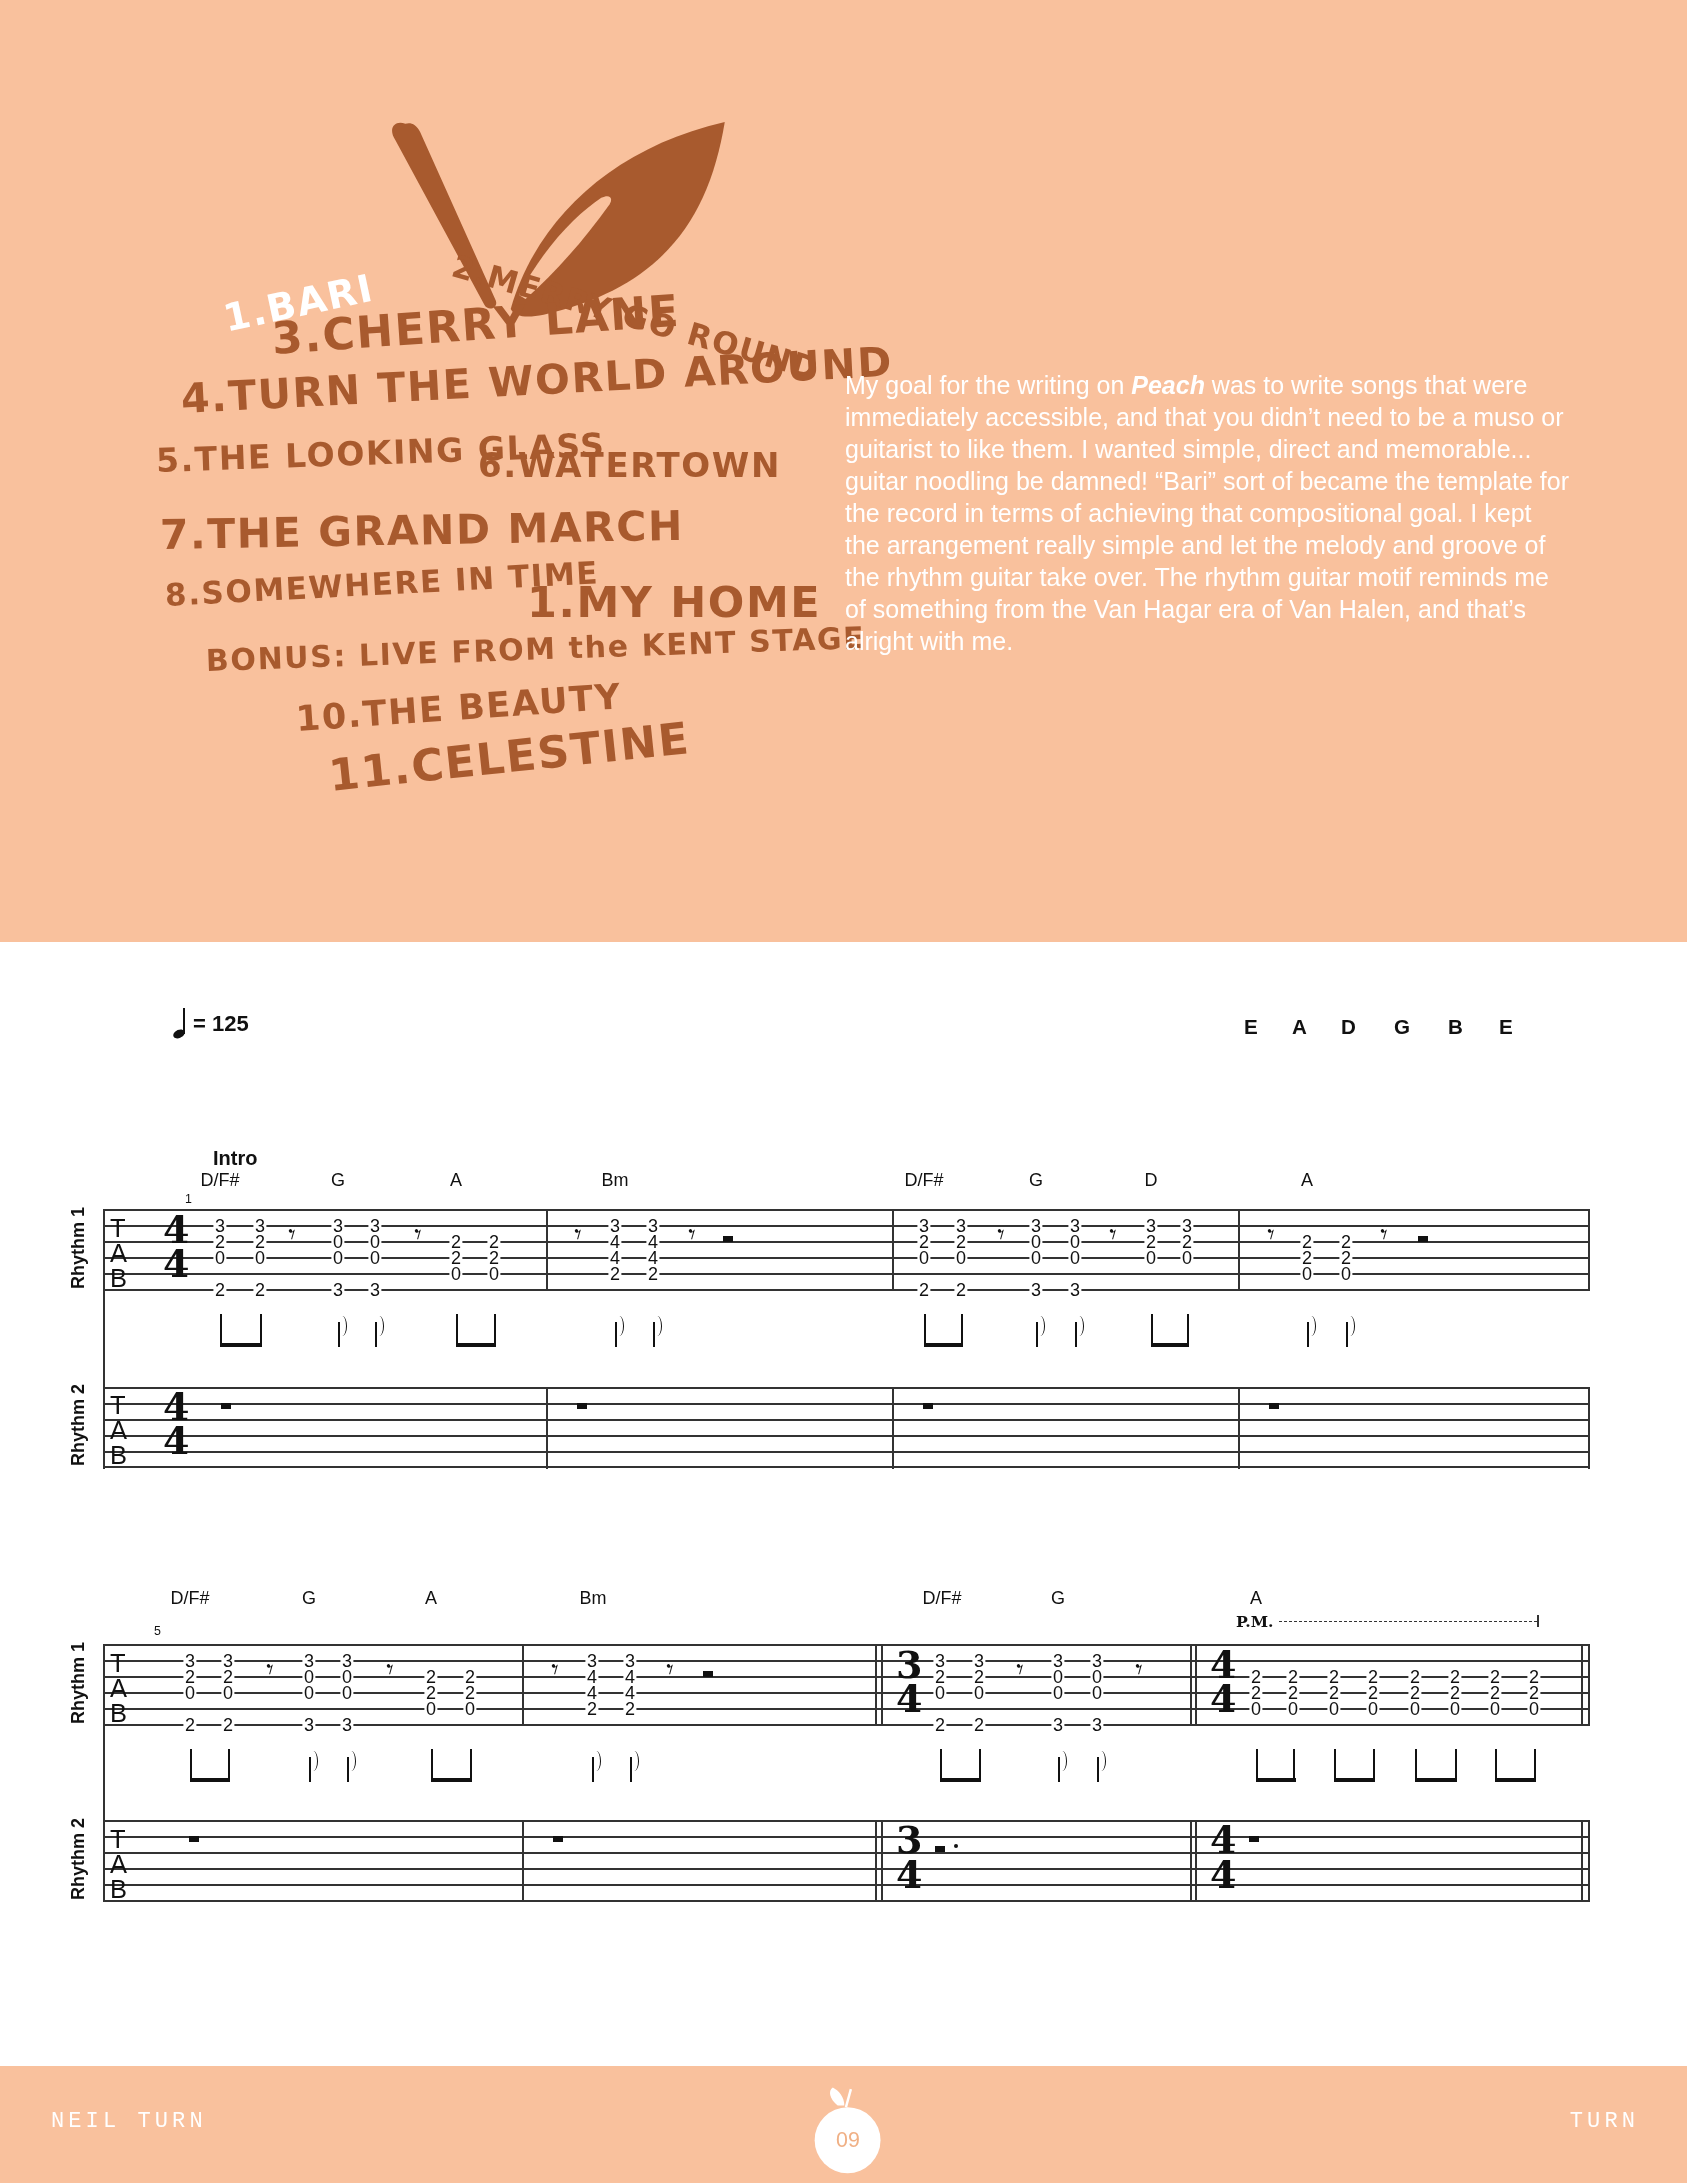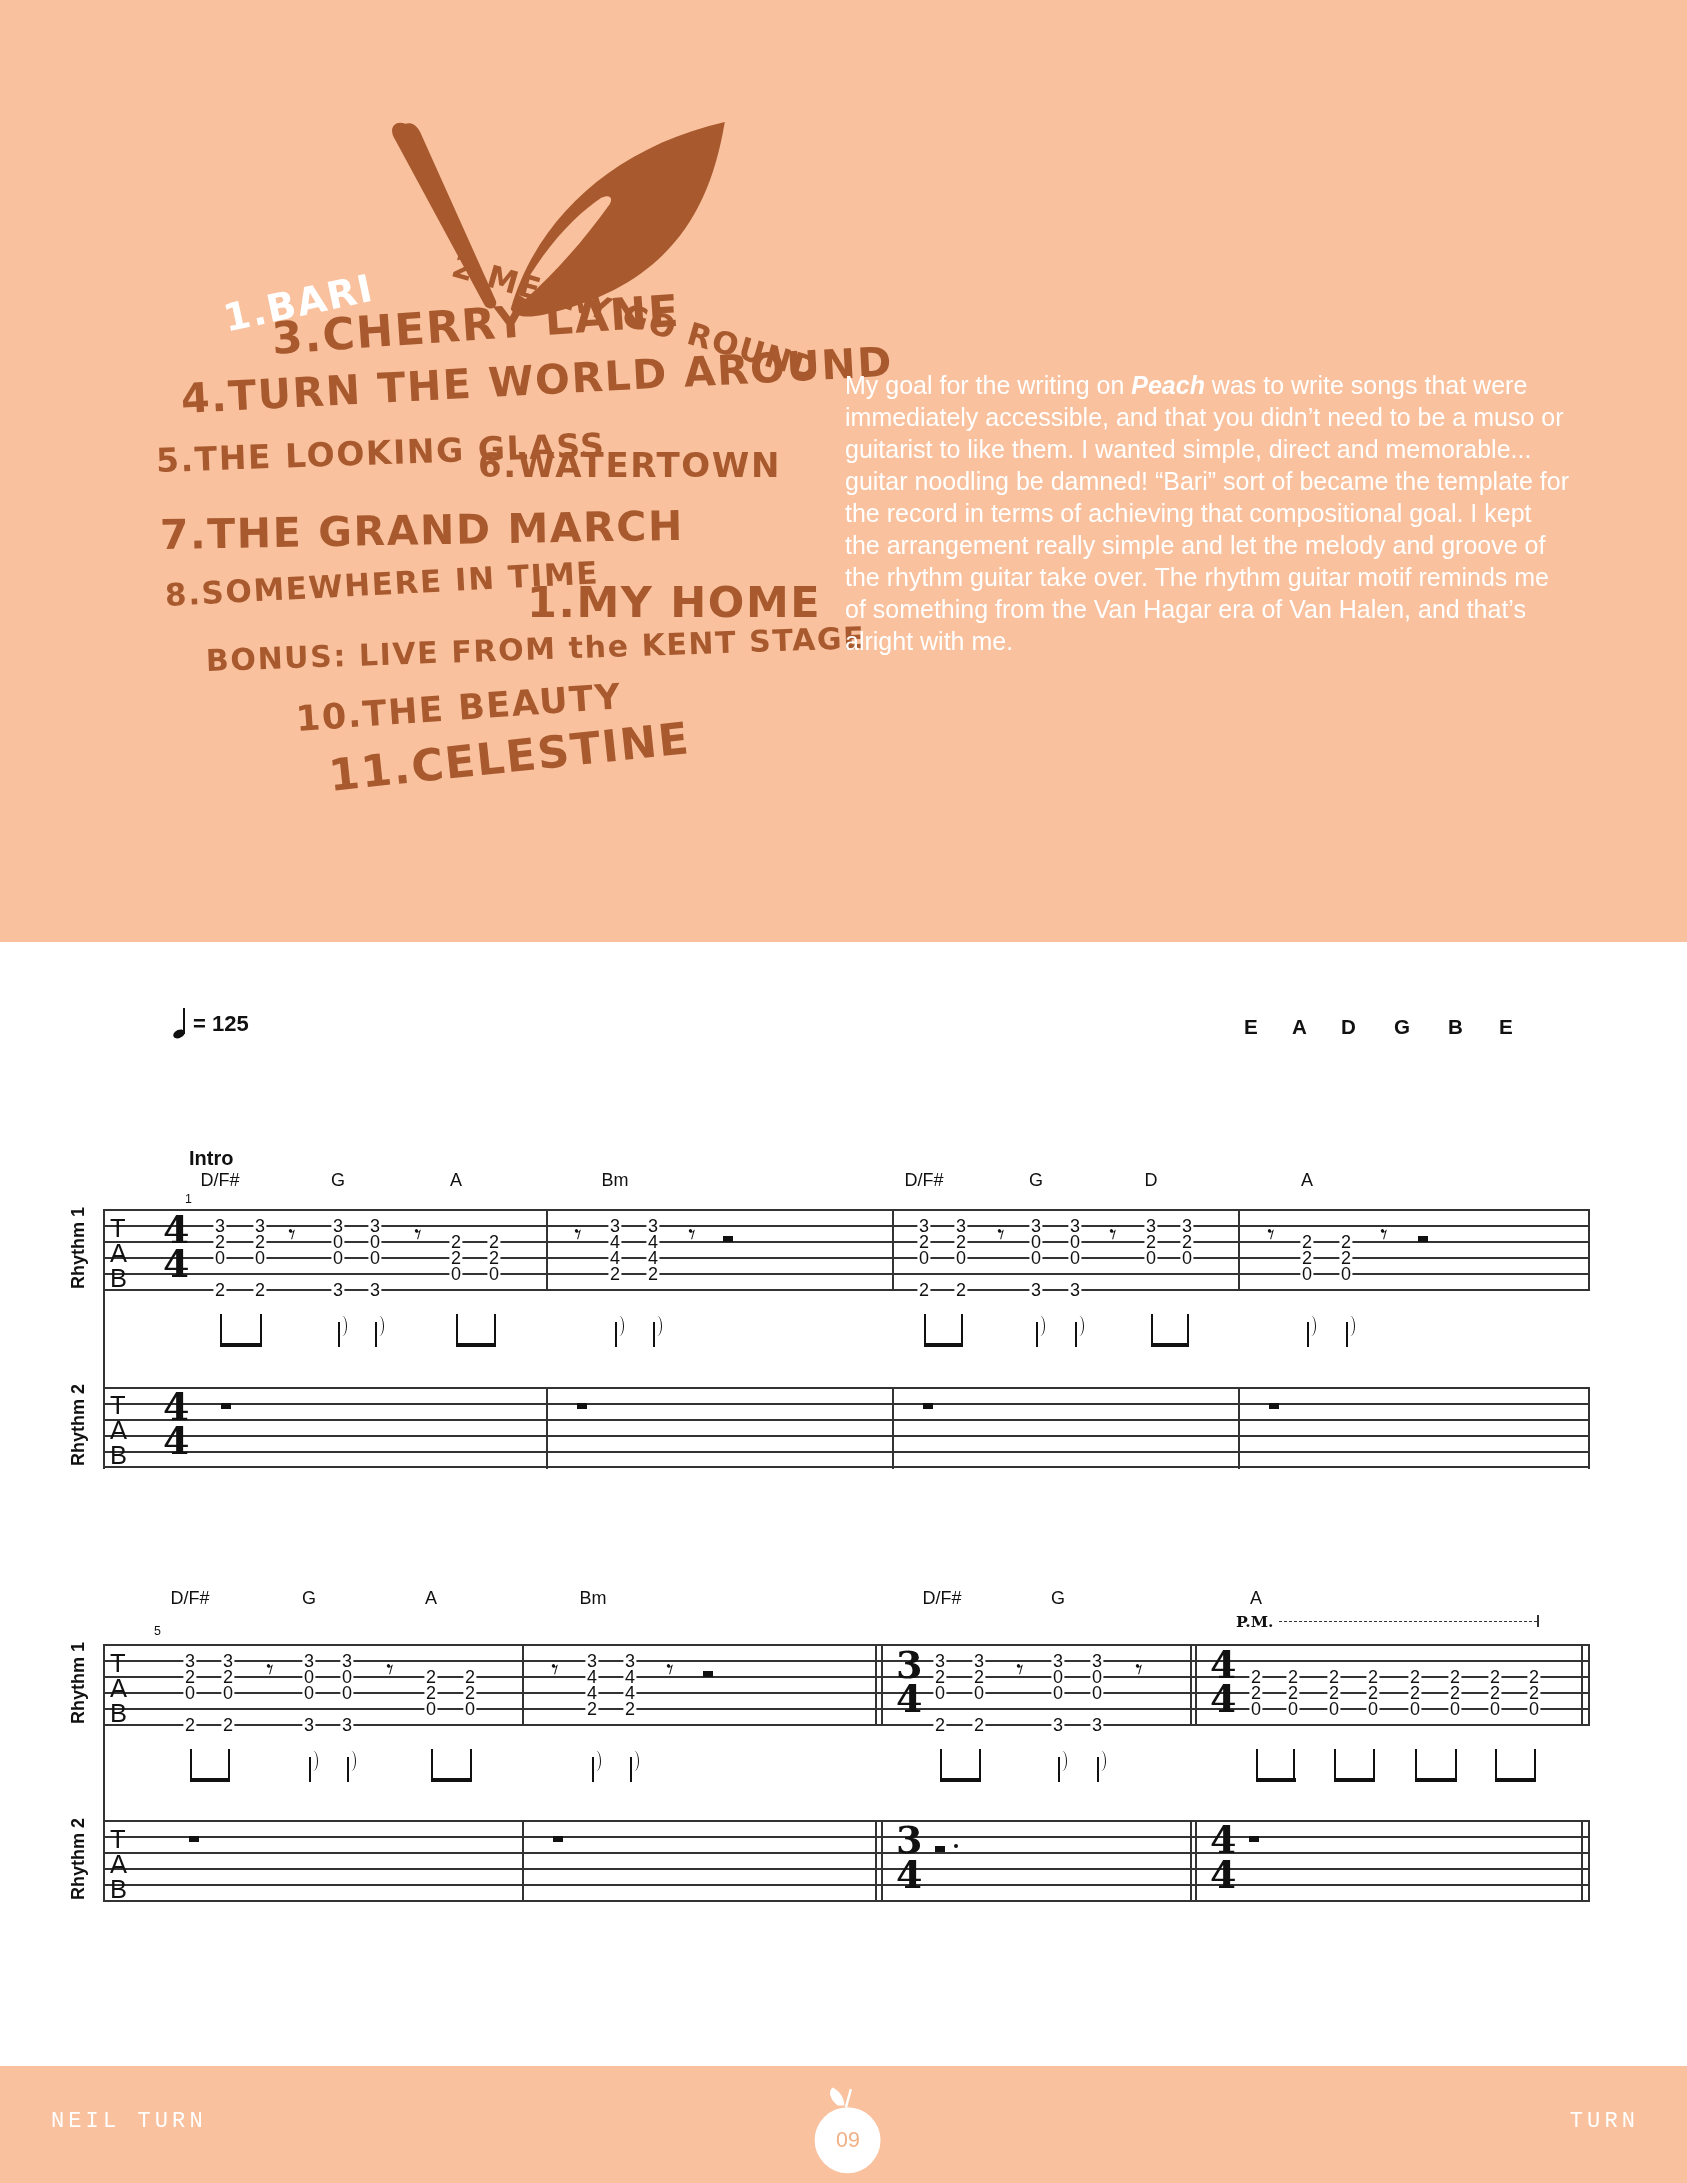--- a/index.html
+++ b/index.html
@@ -19,21 +19,21 @@
   .tuning span{position:absolute;font-size:20.6px;font-weight:bold;color:#111;}
   .score{position:absolute;left:0;top:0;width:1687px;height:2183px;}
   .staff-line{position:absolute;height:1.6px;background:#333;}
   .barline{position:absolute;width:1.6px;background:#333;}
   .vlabel{position:absolute;font-size:18px;font-weight:bold;color:#111;transform:rotate(-90deg);transform-origin:left top;white-space:nowrap;}
   .tablabel{position:absolute;font-size:25.5px;line-height:25.5px;color:#111;font-family:"Liberation Sans",sans-serif;}
   .timesig{position:absolute;font-family:"DejaVu Serif",serif;font-weight:bold;font-size:38px;line-height:33px;color:#111;text-align:center;width:25px;}
   .fret{position:absolute;font-size:18px;line-height:16.5px;color:#111;background:#fff;padding:0 1.6px;transform:translate(-50%,-50%);}
   .chord{position:absolute;font-size:18px;color:#111;transform:translateX(-50%);white-space:nowrap;}
   .measnum{position:absolute;font-size:12.4px;color:#111;}
-  .section{position:absolute;font-size:20px;font-weight:bold;color:#111;}
+  .section{position:absolute;font-size:20px;font-weight:bold;color:#111;margin-left:24px;}
   .rest8{position:absolute;font-size:28px;font-family:"DejaVu Serif",serif;color:#111;transform:translate(-50%,-50%);}
   .resthalf{position:absolute;width:10px;height:5.8px;background:#111;}
   .dot{position:absolute;width:4.1px;height:4.1px;border-radius:50%;background:#111;}
   .stem{position:absolute;width:1.6px;background:#111;}
   .beam{position:absolute;height:4.1px;background:#111;}
   .flag{position:absolute;width:8.2px;height:20px;border-right:1.6px solid #111;border-radius:0 60% 60% 0;}
   .pm{position:absolute;font-family:"DejaVu Serif",serif;font-weight:bold;font-size:15.7px;color:#111;}
   .pm-dash{position:absolute;height:0;border-top:1.6px dashed #333;}
   .pm-end{position:absolute;width:1.6px;height:11.5px;background:#333;}
   .footer{position:absolute;left:0;top:2066px;width:1687px;height:117px;background:#F9C19D;}

